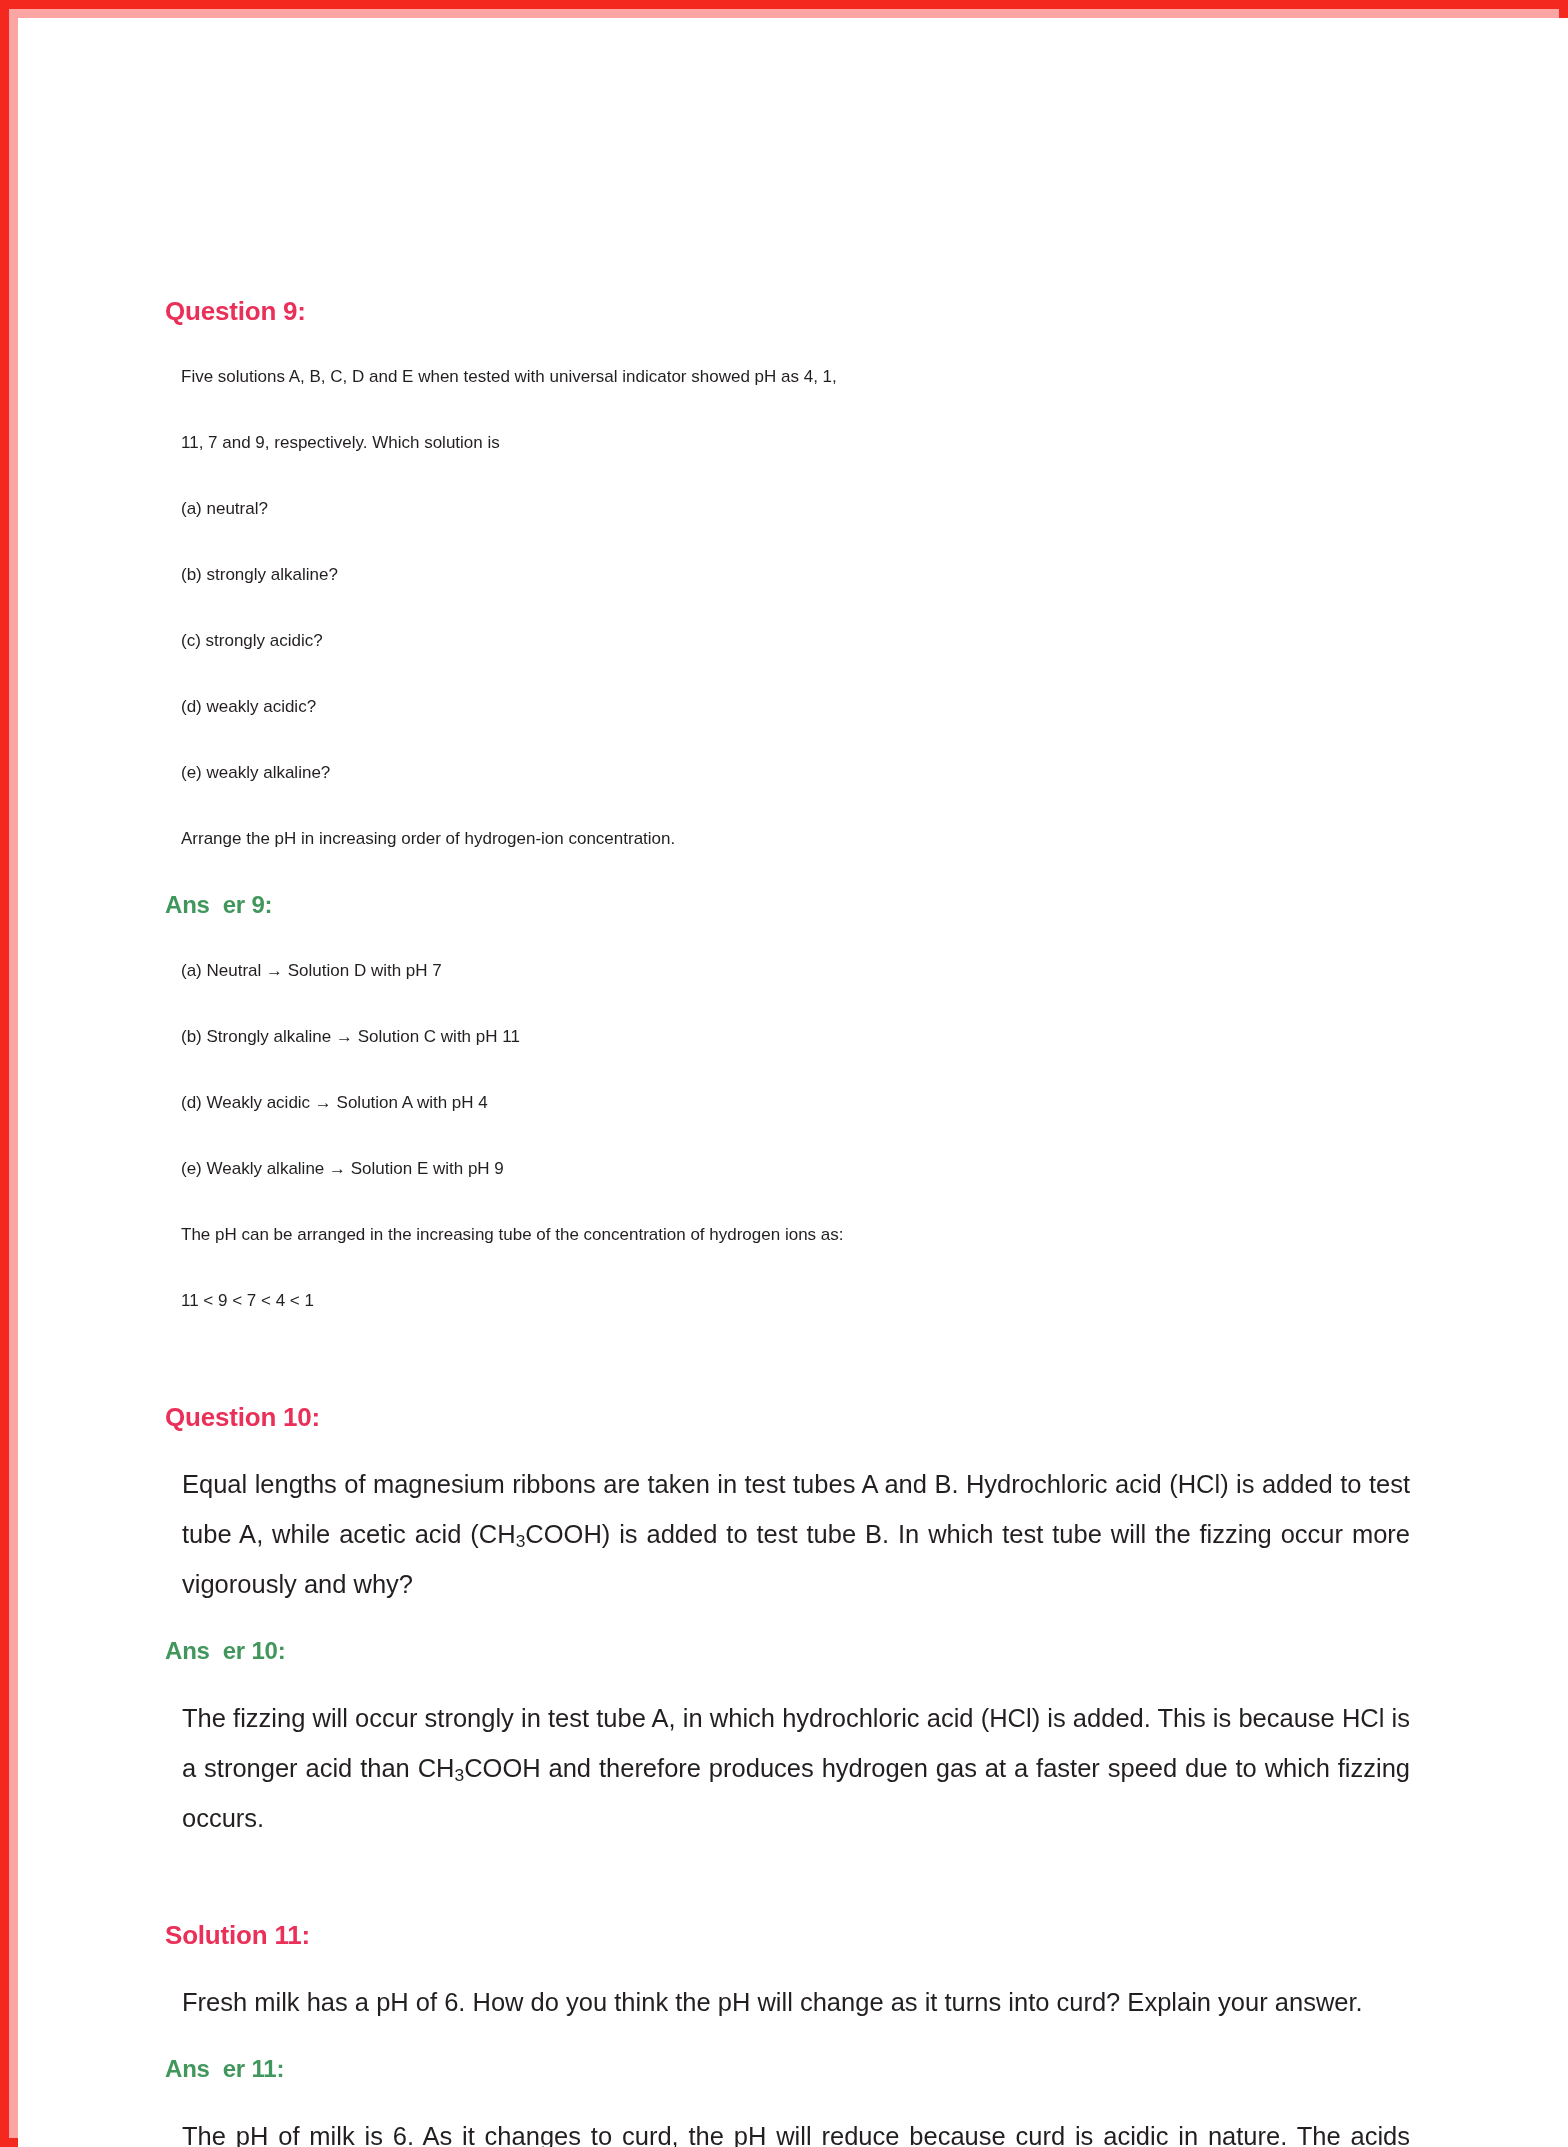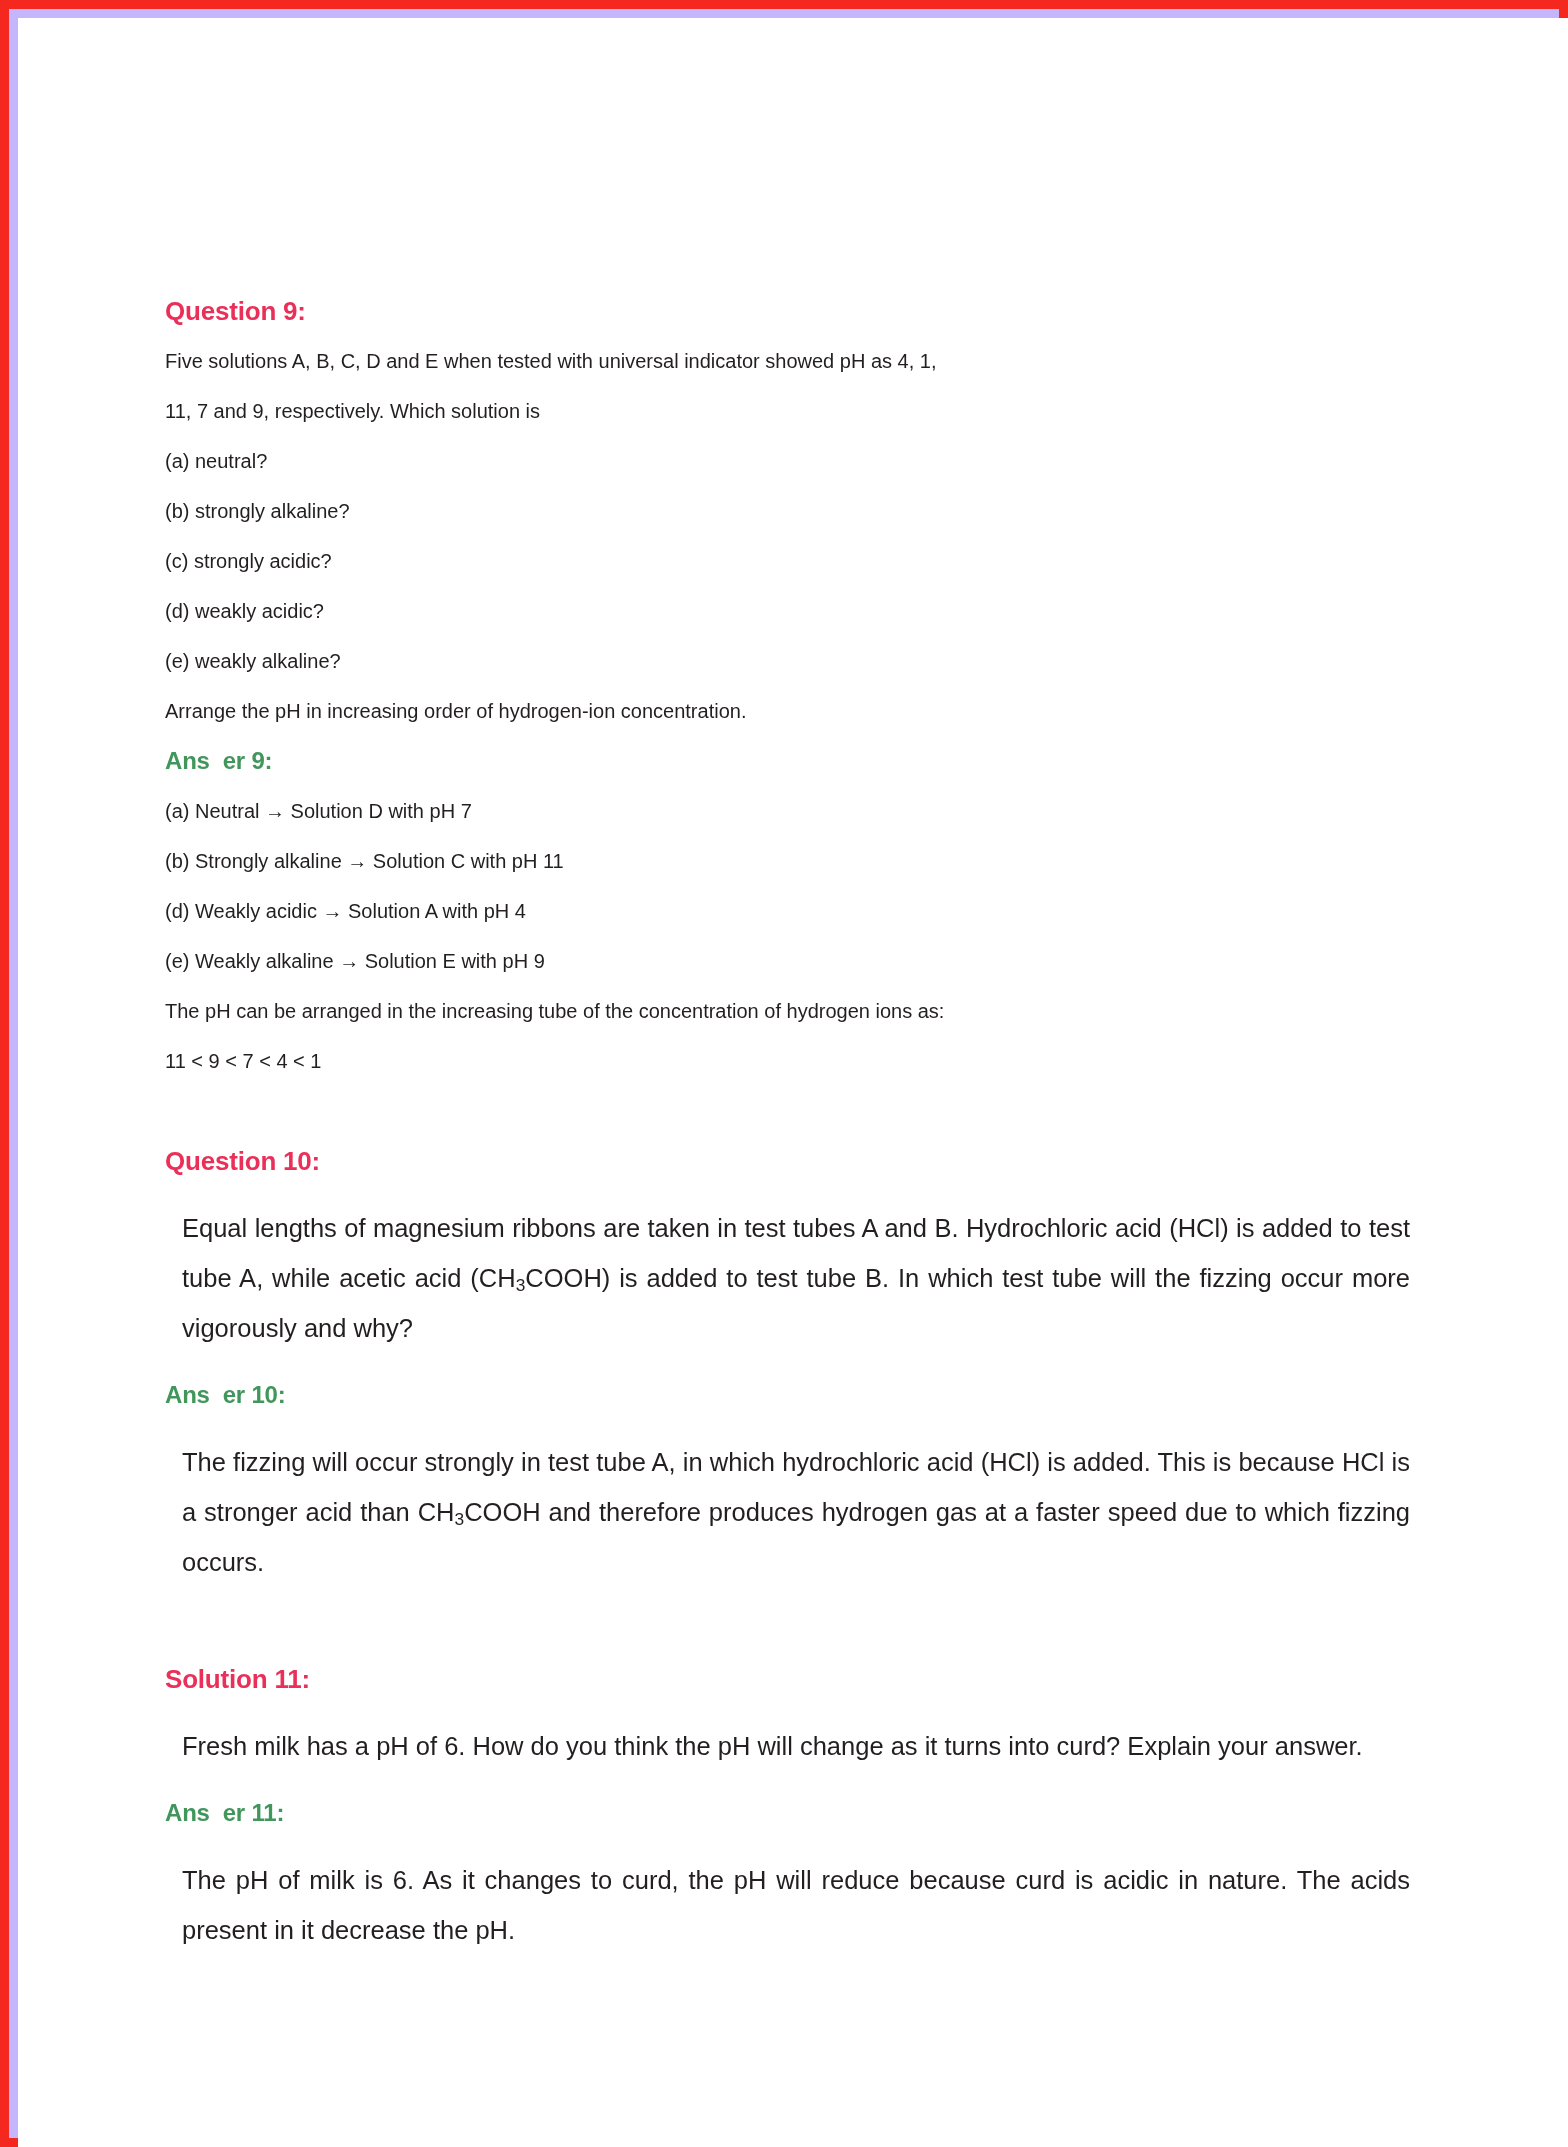--- a/index.html
+++ b/index.html
@@ -63,23 +63,23 @@
     font-size: 24px;
     line-height: 50px;
     letter-spacing: -0.2px;
     font-stretch: condensed;
     margin: 0;
     white-space: pre;
   }
 
   .body-line {
     color: #231f20;
-    font-size: 20px;
+    font-size: 17px;
     line-height: 50px;
-    margin: 0;
+    margin: 16px;
     white-space: pre;
     font-stretch: condensed;
   }
 
   .body-para {
     color: #231f20;
     font-size: 25.5px;
     line-height: 50px;
     margin: 17px;
     text-align: justify;
@@ -96,21 +96,21 @@
 
   sub {
     font-size: 0.68em;
     vertical-align: -0.25em;
     line-height: 0;
   }
 </style>
 </head>
 <body>
 
-<div id="page-frame" style="border-color: rgb(244, 40, 31); background: #c4b5fd;">
+<div id="page-frame" style="border-color: rgb(244, 40, 31); background: #fca5a5;">
   <div id="page-inner">
     <div id="content">
 
       <div>
         <div class="q-heading" style="color: rgb(234, 47, 88);">Question 9:</div>
 
         <div class="body-line" style="color: rgb(35, 31, 32);">Five solutions A, B, C, D and E when tested with universal indicator showed pH as 4, 1,</div>
         <div class="body-line" style="color: rgb(35, 31, 32);">11, 7 and 9, respectively. Which solution is</div>
         <div class="body-line" style="color: rgb(35, 31, 32);">(a) neutral?</div>
         <div class="body-line" style="color: rgb(35, 31, 32);">(b) strongly alkaline?</div>

